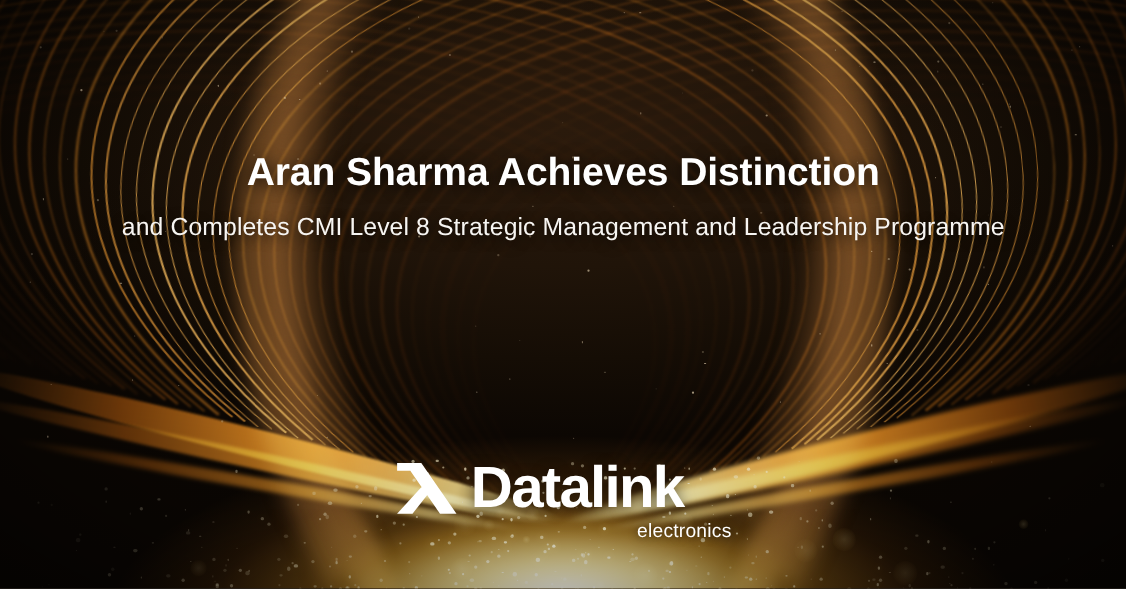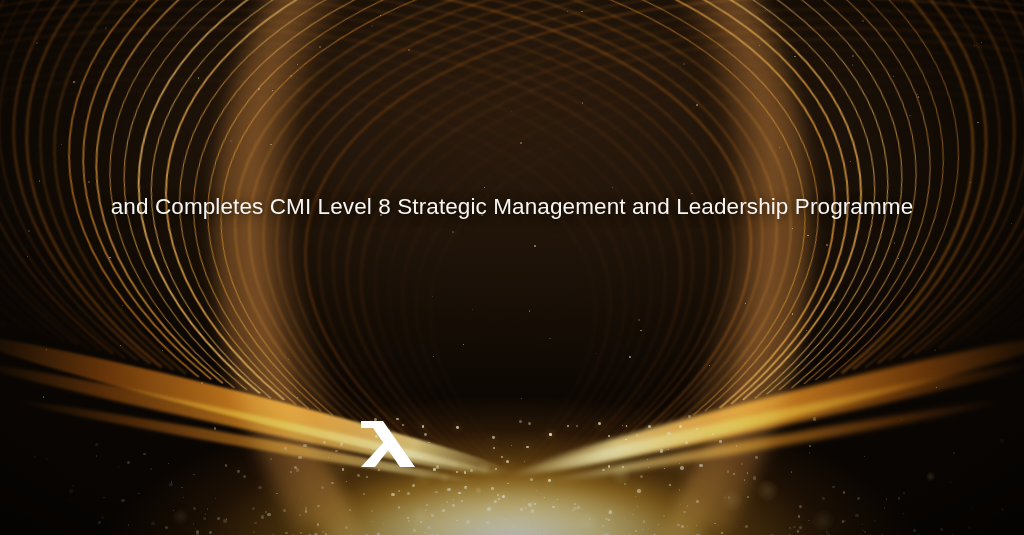--- a/index.html
+++ b/index.html
@@ -833,28 +833,31 @@
       <div class="star" style="left: 852.3px; top: 55px; width: 2.1px; height: 2.1px; opacity: 0.36;"></div>
       <div class="star" style="left: 850.2px; top: 160.6px; width: 1.3px; height: 1.3px; opacity: 0.47;"></div>
       <div class="star" style="left: 549.2px; top: 337.7px; width: 1.6px; height: 1.6px; opacity: 0.22;"></div>
       <div class="star" style="left: 898.4px; top: 194.9px; width: 1px; height: 1px; opacity: 0.13;"></div>
     </div>
 
   <div class="bg-layer vignette"></div>
 
   <div class="content">
 
+    <div class="headline">Aran Sharma Achieves Distinction</div>
 
     <div class="subhead">and Completes CMI Level 8 Strategic Management and Leadership Programme</div>
 
     <div class="logo">
       <div class="logo-row">
         <svg class="logo-mark" viewBox="0 0 58 52" aria-hidden="true">
 
           <path d="M2 3 H24 L56 49 H41 L14 10 H2 Z" fill="#ffffff"></path>
 
           <path d="M24 25 L35 25 L16 49 H2 Z" fill="#ffffff"></path>
         </svg>
+        <div class="logo-word">Datalink</div>
       </div>
+      <div class="logo-sub">electronics</div>
     </div>
 
   </div>
 </div>
 
 </body></html>

